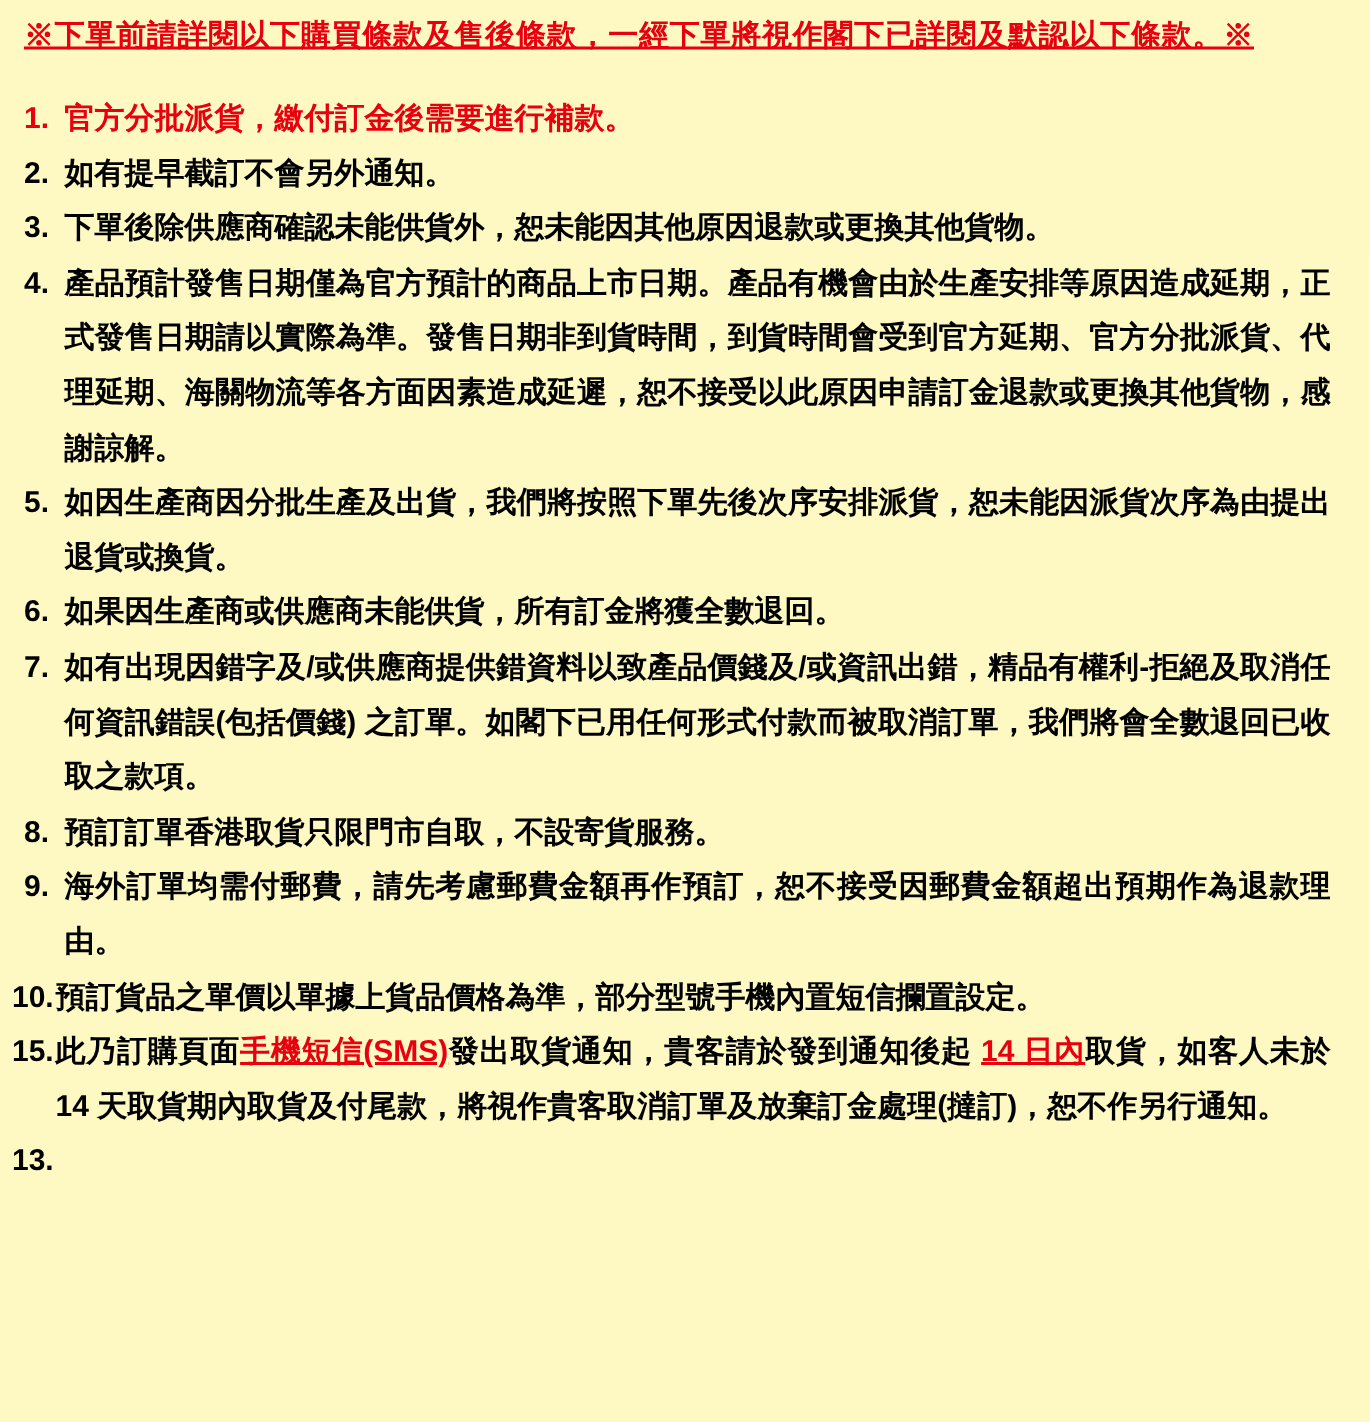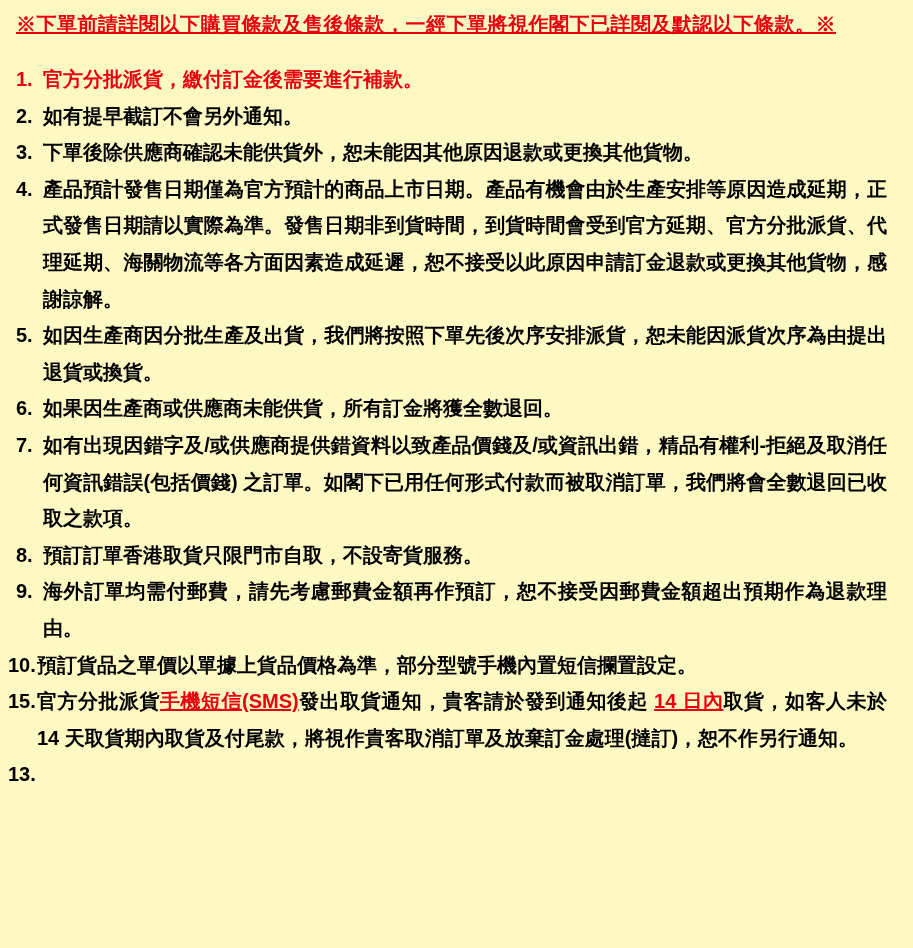--- a/index.html
+++ b/index.html
@@ -105,21 +105,21 @@
       <li class="term">
         <span class="num">9.</span>
         <div class="txt"><span>海外訂單均需付郵費，請先考慮郵費金額再作預訂，恕不接受因郵費金額超出預期作為退款理由。</span></div>
       </li>
       <li class="term wide">
         <span class="num">10.</span>
         <div class="txt"><span>預訂貨品之單價以單據上貨品價格為準，部分型號手機內置短信攔置設定。</span></div>
       </li>
       <li class="term wide">
         <span class="num">15.</span>
-        <div class="txt"><span>官方分批派貨</span><span class="seg-red">手機短信(SMS)</span><span>發出取貨通知，貴客請於發到通知後起 </span><span class="seg-red">14 日內</span><span>取貨，如客人未於 14 天取貨期內取貨及付尾款，將視作貴客取消訂單及放棄訂金處理(撻訂)，恕不作另行通知。</span></div>
+        <div class="txt"><span>此乃訂購頁面</span><span class="seg-red">手機短信(SMS)</span><span>發出取貨通知，貴客請於發到通知後起 </span><span class="seg-red">14 日內</span><span>取貨，如客人未於 14 天取貨期內取貨及付尾款，將視作貴客取消訂單及放棄訂金處理(撻訂)，恕不作另行通知。</span></div>
       </li>
       <li class="term wide">
         <span class="num">13.</span>
         <div class="txt"></div>
       </li>
     </ol>
 
 </div>
 
 </body></html>

